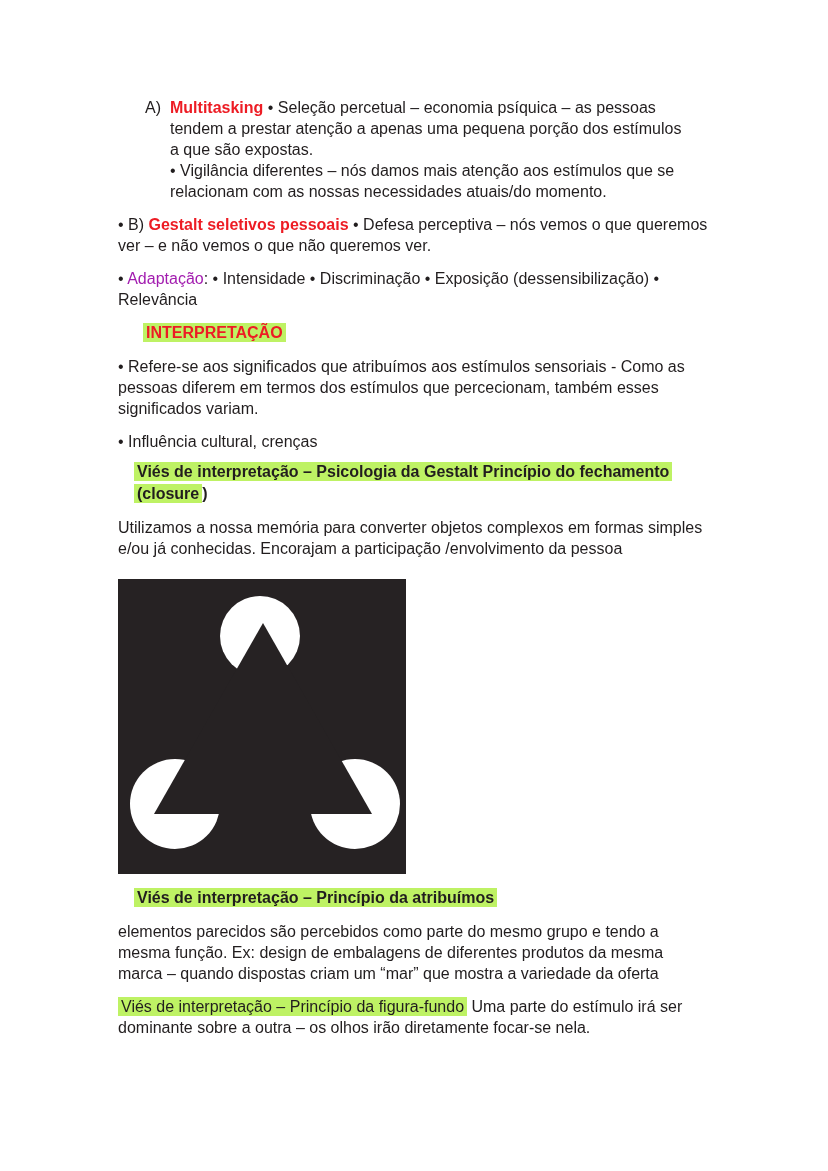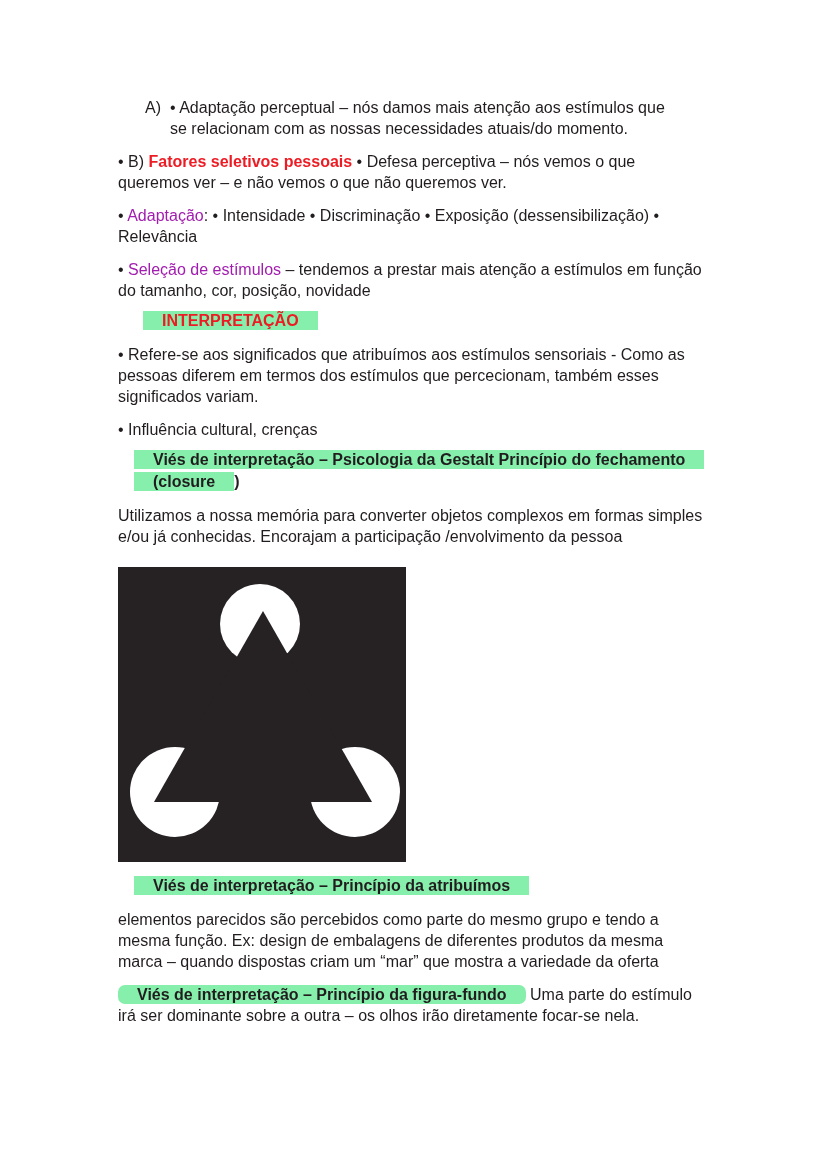--- a/index.html
+++ b/index.html
@@ -30,24 +30,24 @@
     padding-left: 52px;
     max-width: 568px; 
   }
   .block-a .marker {
     position: absolute;
     left: 27px;
     top: 0;
   }
   .red-bold { color: #ed1c24; font-weight: bold; }
   .red { color: #a21caf; }
-  .bold { font-weight: bold; border-radius: 7px; }
+  .bold { font-weight: normal; }
   .hl {
-    background: #86efac;
-    padding: 1px 19px;
+    background: #bef264;
+    padding: 1px 3px;
     -webkit-box-decoration-break: clone;
     box-decoration-break: clone;
   }
   .heading {
     font-size: 16px;
     line-height: 22px;
     font-weight: bold;
     margin: 0 0 12px 16px;
   }
   .interpretacao-wrap { margin: 0 0 12px 25px; }
@@ -61,28 +61,28 @@
     display: block;
   }
 </style>
 </head>
 <body>
 
 <div class="page">
 
   <div class="para block-a">
     <span class="marker">A)</span>
-    <div>• Adaptação perceptual – nós damos mais atenção aos estímulos que se relacionam com as nossas necessidades atuais/do momento.</div>
+    <div><span class="red-bold">Multitasking</span><span> • Seleção percetual – economia psíquica – as pessoas tendem a prestar atenção a apenas uma pequena porção dos estímulos a que são expostas.</span></div>
+    <div>• Vigilância diferentes – nós damos mais atenção aos estímulos que se relacionam com as nossas necessidades atuais/do momento.</div>
   </div>
 
-  <p class="para"><span>• B) </span><span class="red-bold">Fatores seletivos pessoais</span><span> • Defesa perceptiva – nós vemos o que queremos ver – e não vemos o que não queremos ver.</span></p>
+  <p class="para"><span>• B) </span><span class="red-bold">Gestalt seletivos pessoais</span><span> • Defesa perceptiva – nós vemos o que queremos ver – e não vemos o que não queremos ver.</span></p>
 
   <p class="para"><span>• </span><span class="red">Adaptação</span><span>: • Intensidade • Discriminação • Exposição (dessensibilização) • Relevância</span></p>
 
-  <p class="para mb9"><span>• </span><span class="red">Seleção de estímulos</span><span> – tendemos a prestar mais atenção a estímulos em função do tamanho, cor, posição, novidade</span></p>
 
   <div class="heading interpretacao-wrap">
     <span class="hl red-bold">INTERPRETAÇÃO</span>
   </div>
 
   <p class="para">• Refere-se aos significados que atribuímos aos estímulos sensoriais - Como as pessoas diferem em termos dos estímulos que percecionam, também esses significados variam.</p>
 
   <p class="para mb9">• Influência cultural, crenças</p>
 
   <h2 class="heading"><span class="hl">Viés de interpretação – Psicologia da Gestalt Princípio do fechamento (closure</span><span>)</span></h2>

